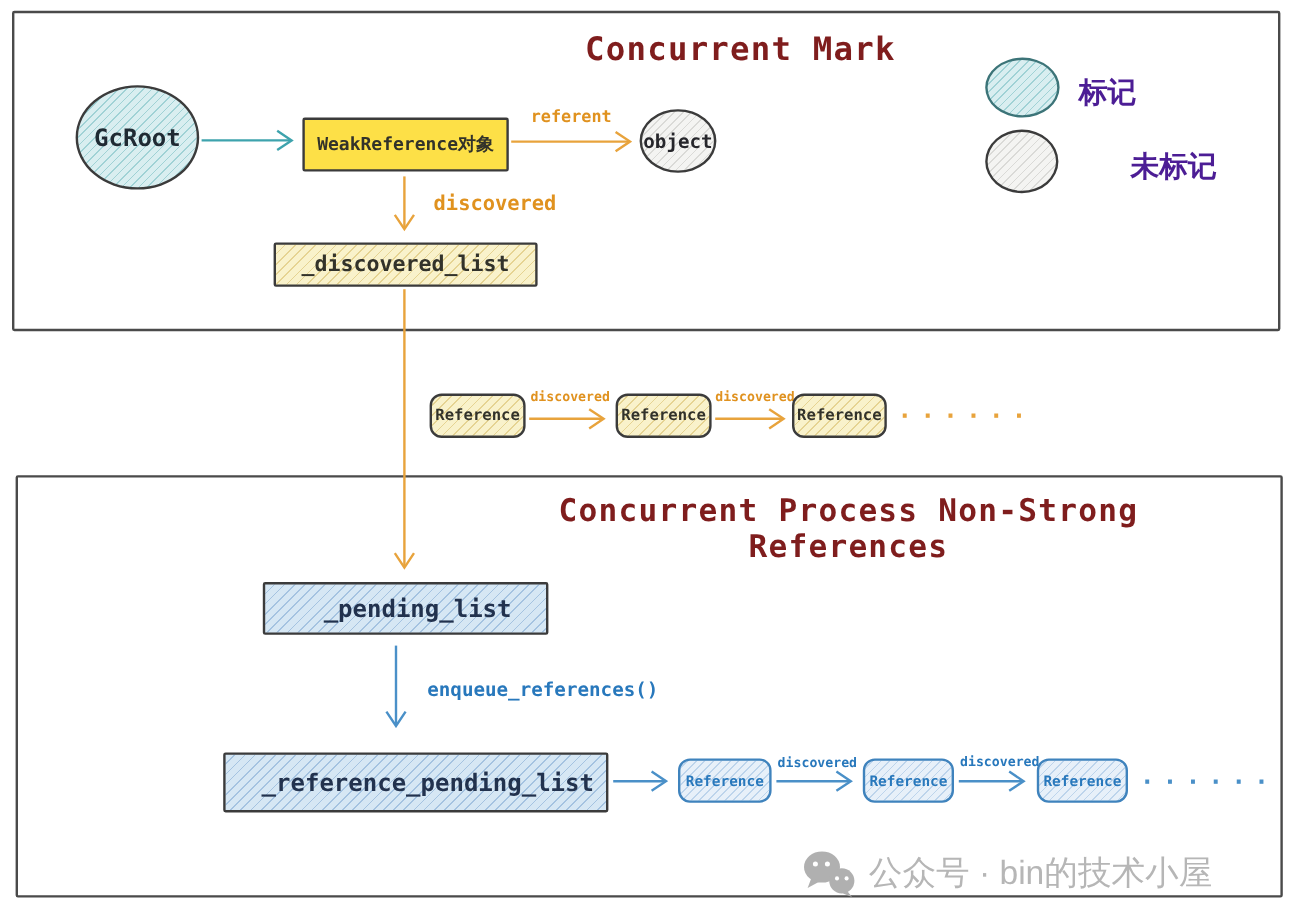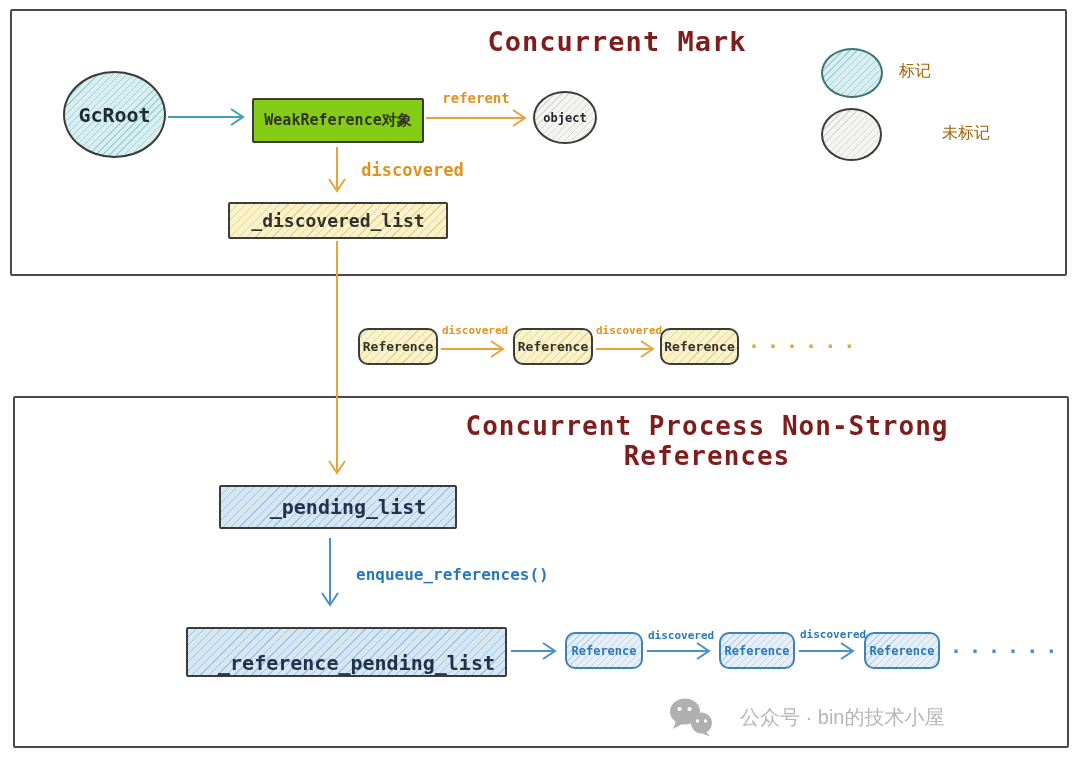--- a/index.html
+++ b/index.html
@@ -18,40 +18,40 @@
   .hatch-teal   { background-color:#d9eef0;
     background-image:repeating-linear-gradient(135deg, rgba(90,175,180,0) 0 4px, rgba(90,175,180,0.45) 4px 5px); }
   .hatch-gray   { background-color:#f4f4f2;
     background-image:repeating-linear-gradient(135deg, rgba(150,150,145,0) 0 4px, rgba(150,150,145,0.28) 4px 5px); }
   .hatch-yellow { background-color:#f9f2cb;
     background-image:repeating-linear-gradient(135deg, rgba(200,165,60,0) 0 5px, rgba(200,165,60,0.40) 5px 6px); }
   .hatch-blue   { background-color:#d6e7f4;
     background-image:repeating-linear-gradient(135deg, rgba(90,140,195,0) 0 5px, rgba(90,140,195,0.40) 5px 6px);padding-left:20px; }
   .hatch-blue-light { background-color:#e7f0f9;
     background-image:repeating-linear-gradient(135deg, rgba(110,160,210,0) 0 4px, rgba(110,160,210,0.35) 4px 5px); }
-  .plain-cream  { background-color:#84cc16; }
+  .plain-cream  { background-color:#fde047; }
 
   .title { position:absolute; color:#7f1d1d; font-weight:bold; text-align:center; letter-spacing:1px; }
 
   .lbl-orange { position:absolute; color:#e0921f; font-weight:bold; text-align:center; }
   .lbl-blue   { position:absolute; color:#2878bc; font-weight:bold; text-align:center; }
 
   .ref-box { border-radius:10px; font-size:13px; }
   .ref-box-blue { border:2px solid #3f83bd; color:#2878bc; border-radius:10px; font-size:12px; }
 
   .dots { position:absolute; font-size:20px; font-weight:bold; letter-spacing:7px; }
   .dots.orange { color:#e8a33c; }
   .dots.blue { color:#4a90c8; }
 
-  .legend-label { position:absolute; color:#a16207; font-weight:normal;
-                  font-family:"Liberation Sans","DejaVu Sans",sans-serif; font-size:16px; }
+  .legend-label { position:absolute; color:#4c1d95; font-weight:bold;
+                  font-family:"Liberation Sans","DejaVu Sans",sans-serif; font-size:24px; }
 
-  .watermark { position:absolute; display:flex; align-items:center; gap:26px;
+  .watermark { position:absolute; display:flex; align-items:center; gap:10px;
                color:#b6b6b6; font-family:"Liberation Sans","DejaVu Sans",sans-serif;
-               font-size:20px; font-weight:normal; }
+               font-size:28px; font-weight:normal;margin-top:11px; }
 </style>
 </head>
 <body>
 
 <div class="canvas">
 
   <div class="frame" style="left:10px; top:9px; width:1057px; height:267px;"></div>
   <div class="frame" style="left:13px; top:396px; width:1056px; height:352px;"></div>
 
   <svg class="svg-layer" viewBox="0 0 1080 758">
@@ -91,21 +91,21 @@
   <div class="node ellipse hatch-teal" style="left:63px; top:71px; width:103px; height:87px; font-size:20px; color:#1f2a33;">
     <span>GcRoot</span>
   </div>
 
   <div class="node plain-cream" style="left:252px; top:98px; width:172px; height:45px; font-size:15px; border-radius:2px; font-family:'DejaVu Sans Mono','Liberation Mono',sans-serif;">
     <span>WeakReference对象</span>
   </div>
 
   <div class="lbl-orange" style="left:430px; top:90px; width:92px; font-size:14px;">referent</div>
 
-  <div class="node ellipse hatch-gray" style="left:533px; top:91px; width:64px; height:53px; font-size:12px; color:#26262b;">
+  <div class="node ellipse hatch-gray" style="left:533px; top:91px; width:64px; height:53px; font-size:16px; color:#26262b;">
     <span>object</span>
   </div>
 
   <div class="lbl-orange" style="left:355px; top:160px; width:115px; font-size:17px;">discovered</div>
 
   <div class="node hatch-yellow" style="left:228px; top:202px; width:220px; height:37px; font-size:18px; border-radius:2px;text-align:center;">
     <span>_discovered_list</span>
   </div>
 
   <div class="node ellipse hatch-teal" style="left:821px; top:48px; width:62px; height:50px; border-color:#3c7478;"></div>
@@ -128,21 +128,21 @@
   <div class="dots orange" style="left:748px; top:334px;">······</div>
 
   <div class="title" style="left:382px; top:411px; width:650px; font-size:26px;">Concurrent Process Non-Strong References</div>
 
   <div class="node hatch-blue" style="left:219px; top:485px; width:238px; height:44px; font-size:20px; color:#22324e; border-radius:2px;">
     <span>_pending_list</span>
   </div>
 
   <div class="lbl-blue" style="left:356px; top:565px; width:230px; font-size:16px; text-align:left;">enqueue_references()</div>
 
-  <div class="node hatch-blue" style="left:186px; top:627px; width:321px; height:50px; font-size:20px; color:#22324e; border-radius:2px;align-items:flex-end;">
+  <div class="node hatch-blue" style="left:186px; top:627px; width:321px; height:50px; font-size:20px; color:#22324e; border-radius:2px;">
     <span>_reference_pending_list</span>
   </div>
 
   <div class="node hatch-blue-light ref-box-blue" style="left:565px; top:632px; width:78px; height:37px;">
     <span>Reference</span>
   </div>
   <div class="lbl-blue" style="left:648px; top:629px; width:64px; font-size:11px;">discovered</div>
   <div class="node hatch-blue-light ref-box-blue" style="left:719px; top:632px; width:76px; height:37px;">
     <span>Reference</span>
   </div>

